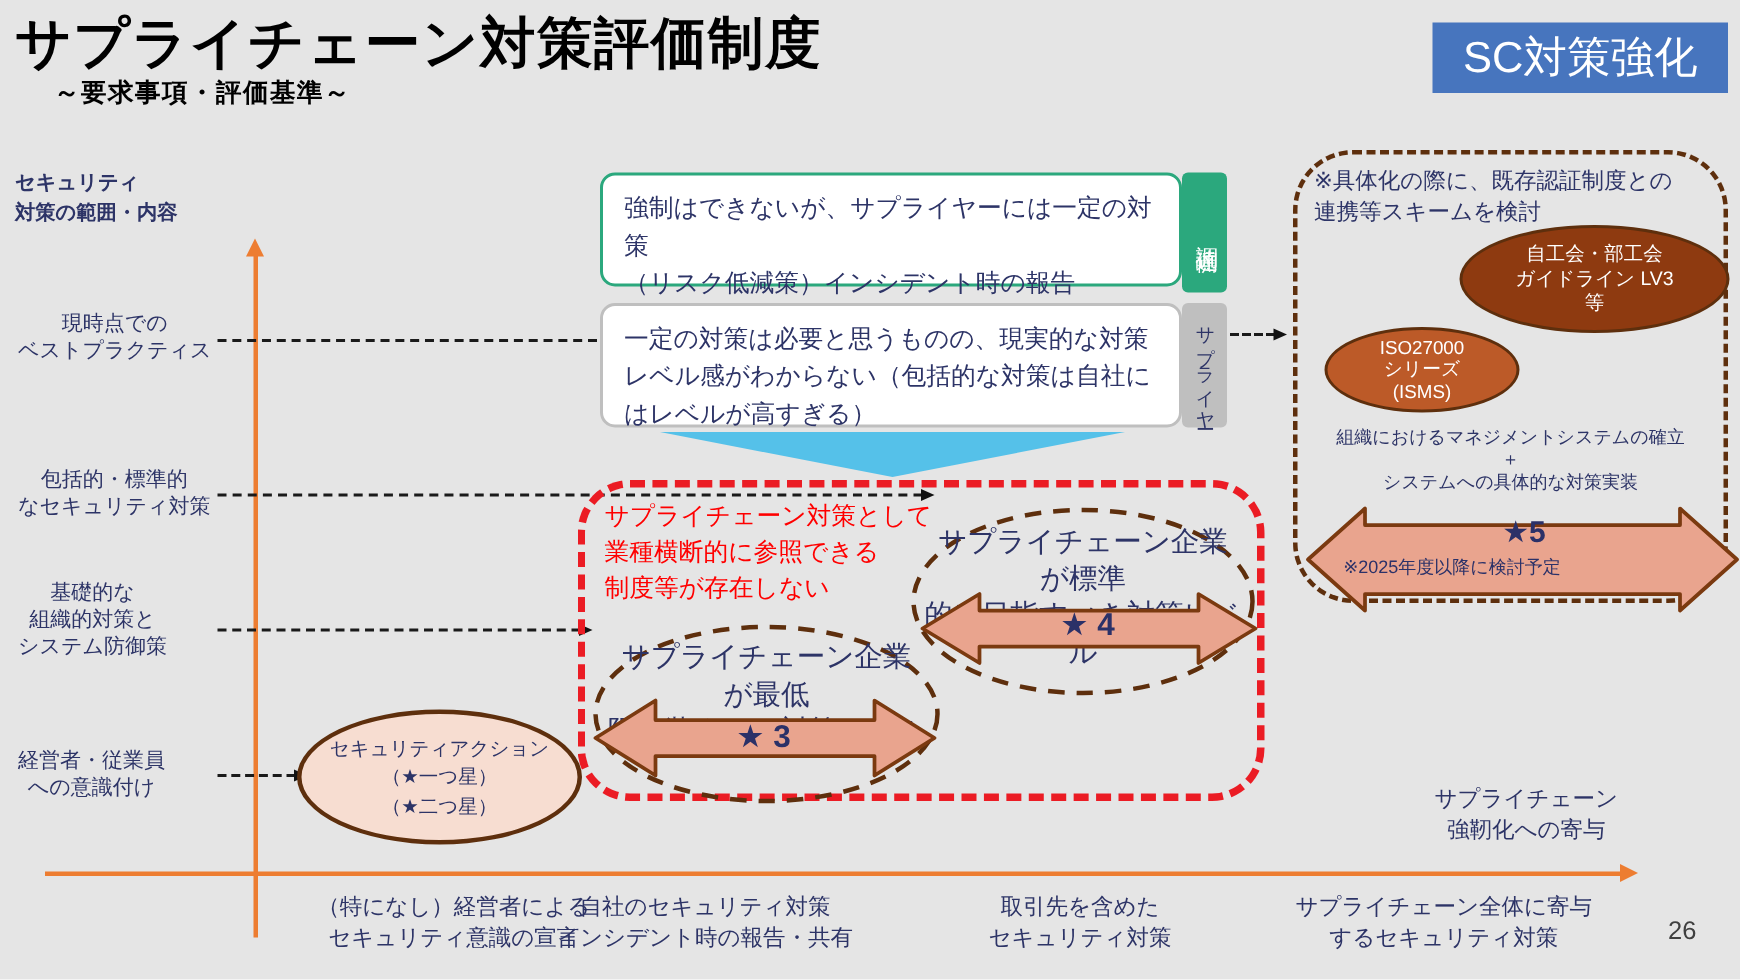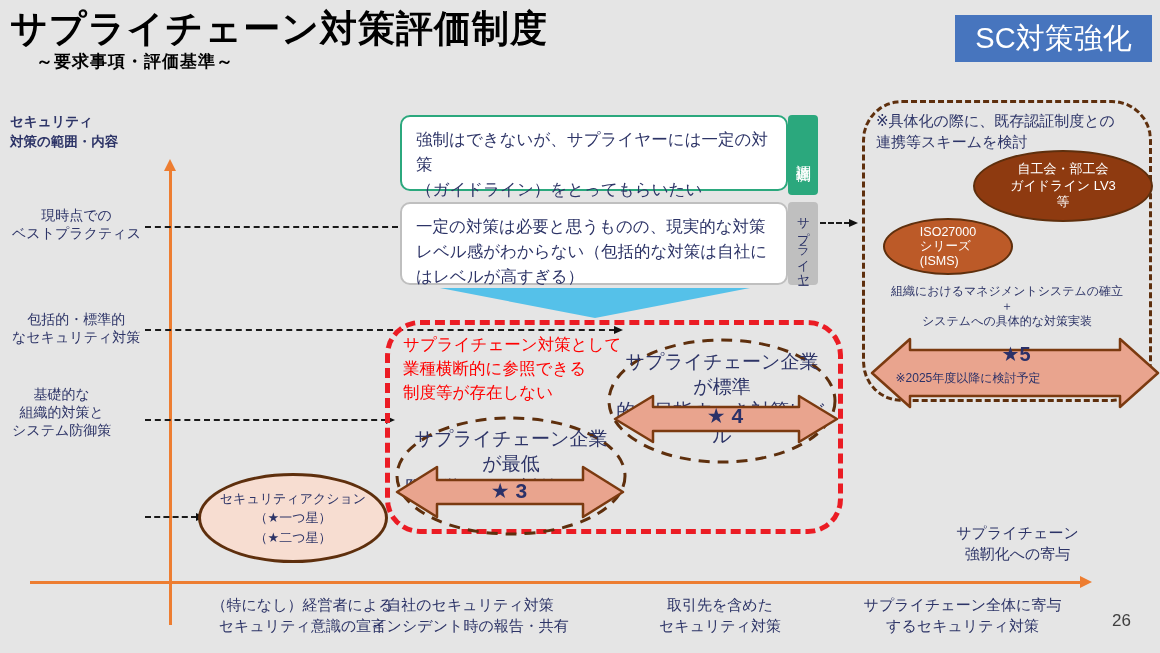--- a/index.html
+++ b/index.html
@@ -75,21 +75,21 @@
                justify-content:center; text-align:center; font-size:13px; line-height:1.5; }
 
   .brown-box { left:862px; top:100px; width:290px; height:302px;
                border:3px dashed #5E2F0D; border-radius:40px; }
   .scheme-note { left:876px; top:110px; font-size:15px; line-height:1.4; }
   .jama-oval { left:973px; top:150px; width:180px; height:72px; background:#8E3A10;
                border:2px solid #5E2F0D; border-radius:50%; color:#fff; font-size:13px;
                line-height:1.3; display:flex; align-items:center; justify-content:center; text-align:center; }
   .iso-oval { left:883px; top:218px; width:130px; height:57px; background:#BC5A28;
               border:2.5px solid #5E2F0D; border-radius:50%; color:#fff; font-size:12.5px;
-              line-height:1.15; display:flex; align-items:center; justify-content:center; }
+              line-height:1.15; display:flex; align-items:center; justify-content:center; text-align:center; }
   .scheme-desc { left:868px; top:284px; width:278px; font-size:12px; line-height:1.25; text-align:center; }
   .s5-star { left:872px; top:342px; width:288px; font-size:20px; }
   .s5-note { left:824px; top:370px; width:288px; font-size:12px; text-align:center; color:#2B3168; }
 
   .xaxis-title { left:945px; top:522px; width:145px; font-size:15px; font-weight:normal;
                  line-height:1.4; text-align:center; }
   .xlab { top:594px; font-size:15px; line-height:1.4; text-align:center; }
   .xlab1 { left:195px; width:215px; }
   .xlab2 { left:355px; width:230px; }
   .xlab3 { left:625px; width:190px; }
@@ -114,33 +114,35 @@
 
   <div class="abs yaxis-title ml">セキュリティ
 対策の範囲・内容</div>
   <div class="abs ylab ylab1 ml">現時点での
 ベストプラクティス</div>
   <div class="abs ylab ylab2 ml">包括的・標準的
 なセキュリティ対策</div>
   <div class="abs ylab ylab3 ml">基礎的な
 組織的対策と
 システム防御策</div>
+  <div class="abs ylab ylab4 ml">経営者・従業員
+への意識付け</div>
 
   <div class="abs dash c1"></div>
   <div class="abs dash c2"></div>
   <div class="abs ahead h2pos"></div>
   <div class="abs dash c3"></div>
   <div class="abs ahead h3pos"></div>
   <div class="abs dash c4"></div>
   <div class="abs ahead h4pos"></div>
   <div class="abs dash c5"></div>
   <div class="abs ahead h5pos"></div>
 
   <div class="abs speech green-box ml">強制はできないが、サプライヤーには一定の対策
-（ガイドライン）をとってもらいたい</div>
+（リスク低減策）インシデント時の報告</div>
   <div class="abs tab green-tab">調達側</div>
   <div class="abs speech gray-box ml">一定の対策は必要と思うものの、現実的な対策
 レベル感がわからない（包括的な対策は自社に
 はレベルが高すぎる）</div>
   <div class="abs tab gray-tab">サプライヤー</div>
 
   <div class="abs tri-down"></div>
 
   <div class="abs red-box"></div>
   <div class="abs gap-note ml">サプライチェーン対策として

